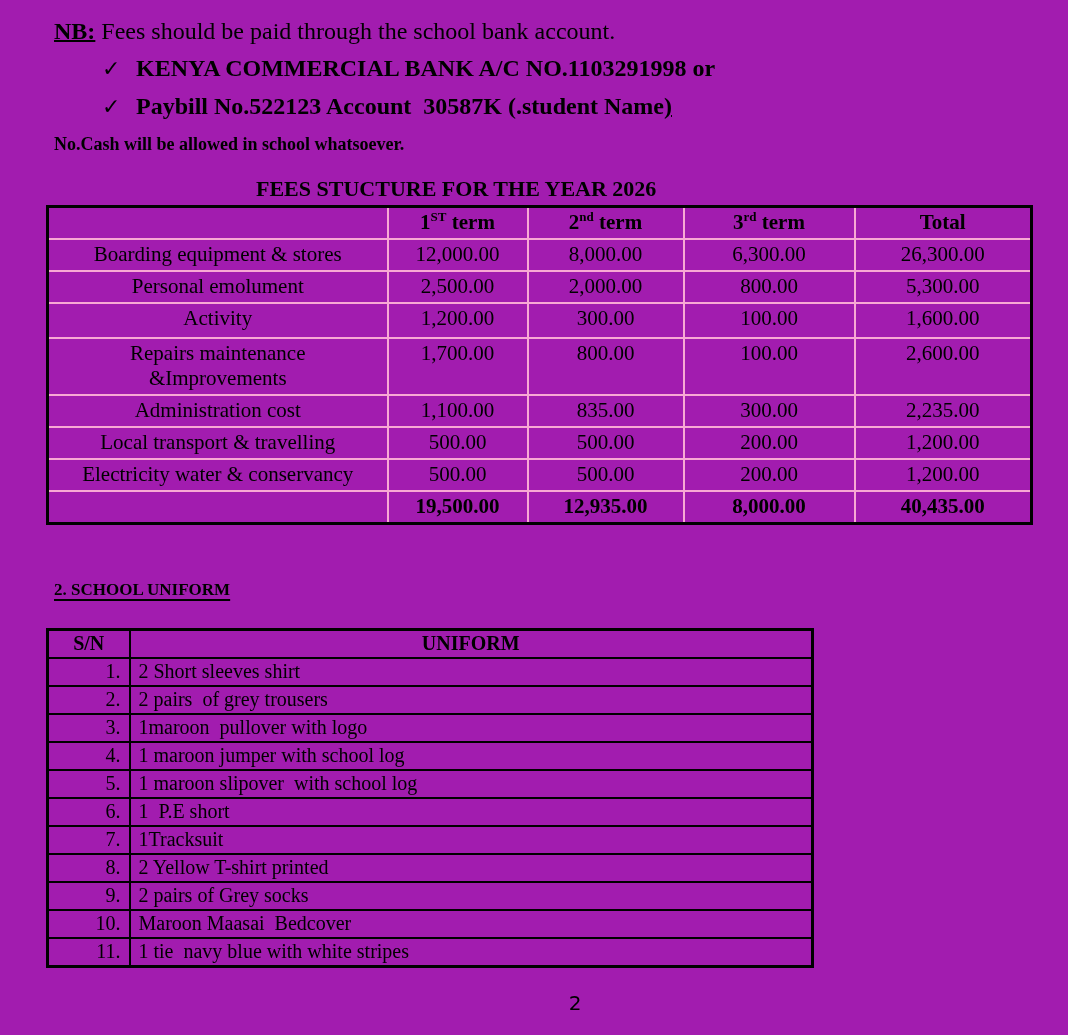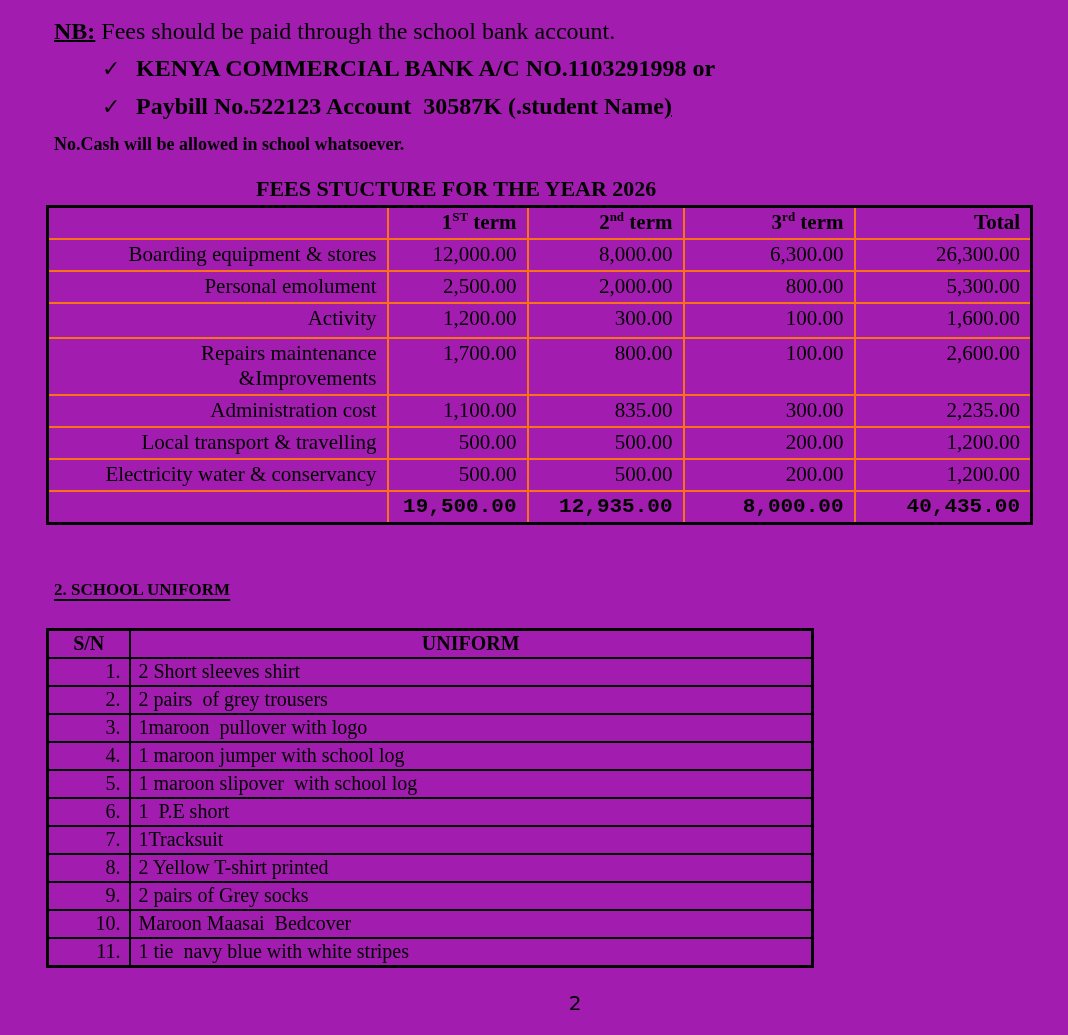--- a/index.html
+++ b/index.html
@@ -65,43 +65,43 @@
   table {
     border-collapse: collapse;
     table-layout: fixed;
   }
   .fees-table {
     margin-left: 28px;
     width: 984px;
     border: 3px solid #000;
   }
   .fees-table td, .fees-table th {
-    border: 2px solid #f97316;
+    border: 2px solid #f9a8d4;
     vertical-align: top;
-    text-align: right;
+    text-align: center;
     font-size: 21px;
     line-height: 25px;
     padding: 2px 10px 3px 10px;
     white-space: pre-wrap;
     overflow: hidden;
     margin-left: 11px;
   }
   .fees-table th { font-weight: bold; }
   .sup {
     font-size: 13px;
     vertical-align: super;
     line-height: 0;
   }
   .rh-hdr  { height: 23px; }
   .rh-32 { height: 27px; }
   .rh-29 { height: 24px; }
   .rh-40 { height: 35px; }
   .rh-57 { height: 52px; }
   .rh-43 { height: 24px; }
-  .totals-row td { font-weight: bold; font-family: Liberation Mono, monospace; }
+  .totals-row td { font-weight: bold; }
   
   .uniform-heading {
     margin: 52px 0 0 36px;
     font-size: 17px;
     line-height: 25px;
     font-weight: bold;
     text-decoration: underline;
     text-decoration-thickness: 2px;
     text-underline-offset: 4px;
     display: inline-block;

